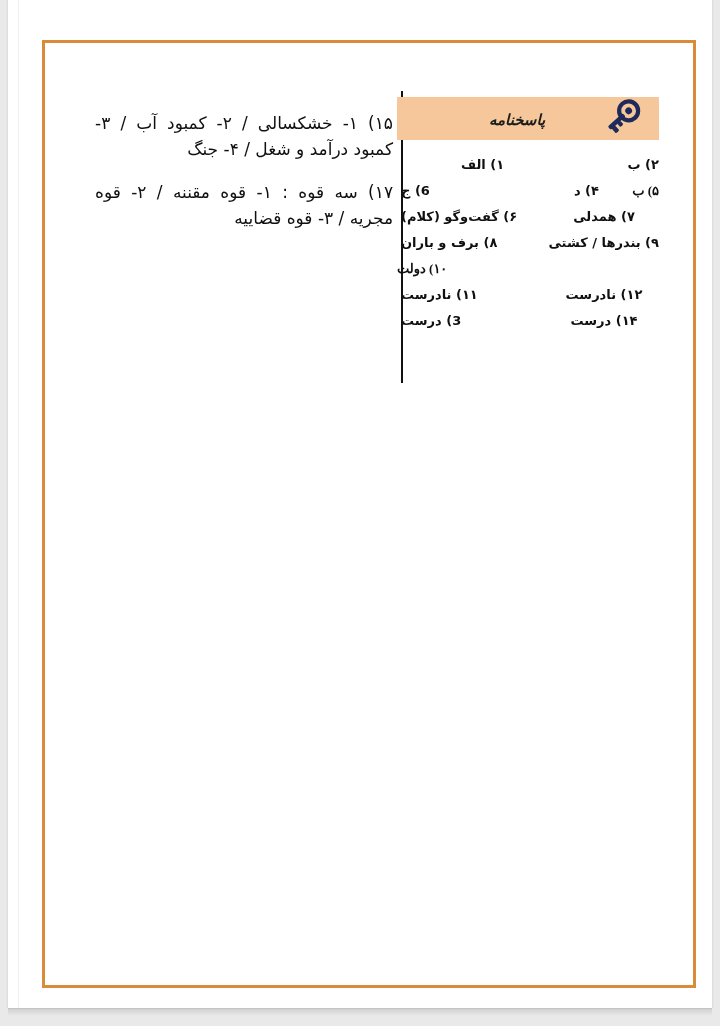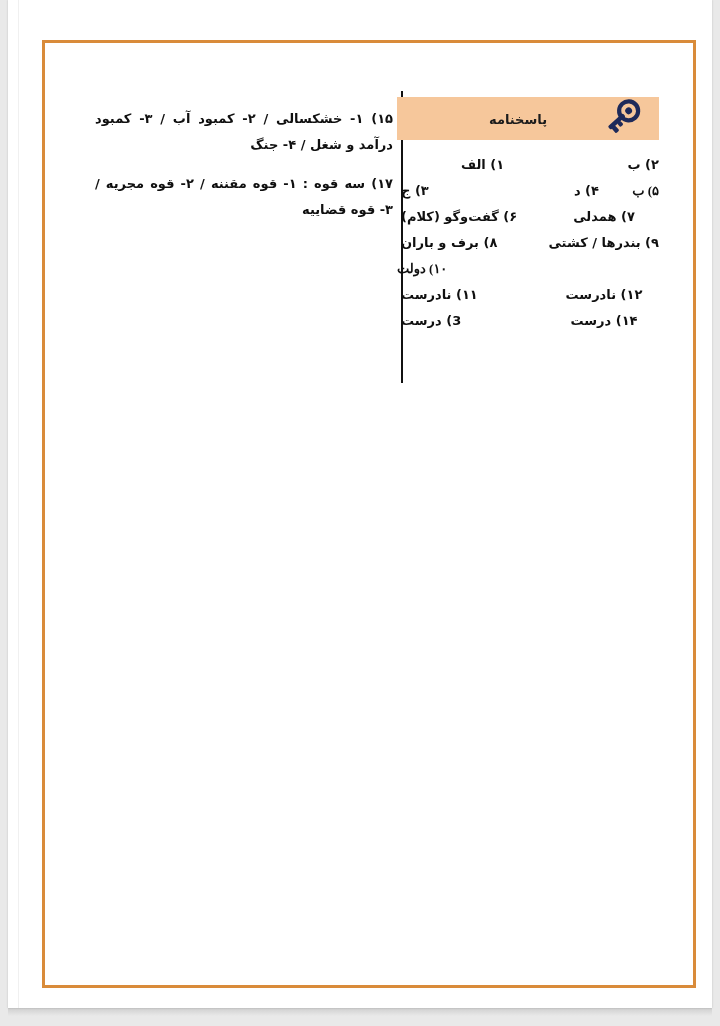--- a/index.html
+++ b/index.html
@@ -75,26 +75,27 @@
     position: relative;
     height: 43px;
     background: #f6c79b;
     display: flex;
     align-items: center;
     justify-content: flex-end;
     padding-left: 14px;
     box-sizing: border-box;
   }
   #answer-key-title {
-    font-size: 13px;
+    font-size: 15px;
     font-weight: bold;
     color: #1c1c1c;
     letter-spacing: 0;
     margin-left: 78px;
     margin-top: 2px;
+    font-style: italic;
   }
   #key-icon {
     position: absolute;
     right: 6px;
     top: 2px;
     width: 56px;
     height: 40px;
   }
 
   #answer-rows {
@@ -144,22 +145,22 @@
   
   #explanations-panel {
     position: absolute;
     left: 50px;
     top: 50px;
     width: 298px;
     direction: rtl;
     text-align: justify;
   }
   .explanation-item {
-    font-size: 13px;
-    font-weight: bold;
+    font-size: 17px;
+    font-weight: normal;
     color: #101010;
     line-height: 26px;
     margin-bottom: 0px;
     text-align: justify;
     text-align-last: right;
   }
   .explanation-item.last-centered {
     text-align: justify;
   }
 </style>
@@ -194,21 +195,21 @@
       <div id="answer-rows">
 
         <div class="answer-row">
           <span class="cell-b">۲) ب</span>
           <span class="cell-a">۱) الف</span>
         </div>
 
         <div class="answer-row">
           <span class="cell-c">۵) ب</span>
           <span class="cell-b">۴) د</span>
-          <span class="cell-a">۳) ج</span>
+          <span class="cell-a">6) ج</span>
         </div>
 
         <div class="answer-row wide-a">
           <span class="cell-b">۷) همدلی</span>
           <span class="cell-a">۶) گفت‌وگو (کلام)</span>
         </div>
 
         <div class="answer-row wide-a">
           <span class="cell-b">۹) بندرها / کشتی</span>
           <span class="cell-a">۸) برف و باران</span>

